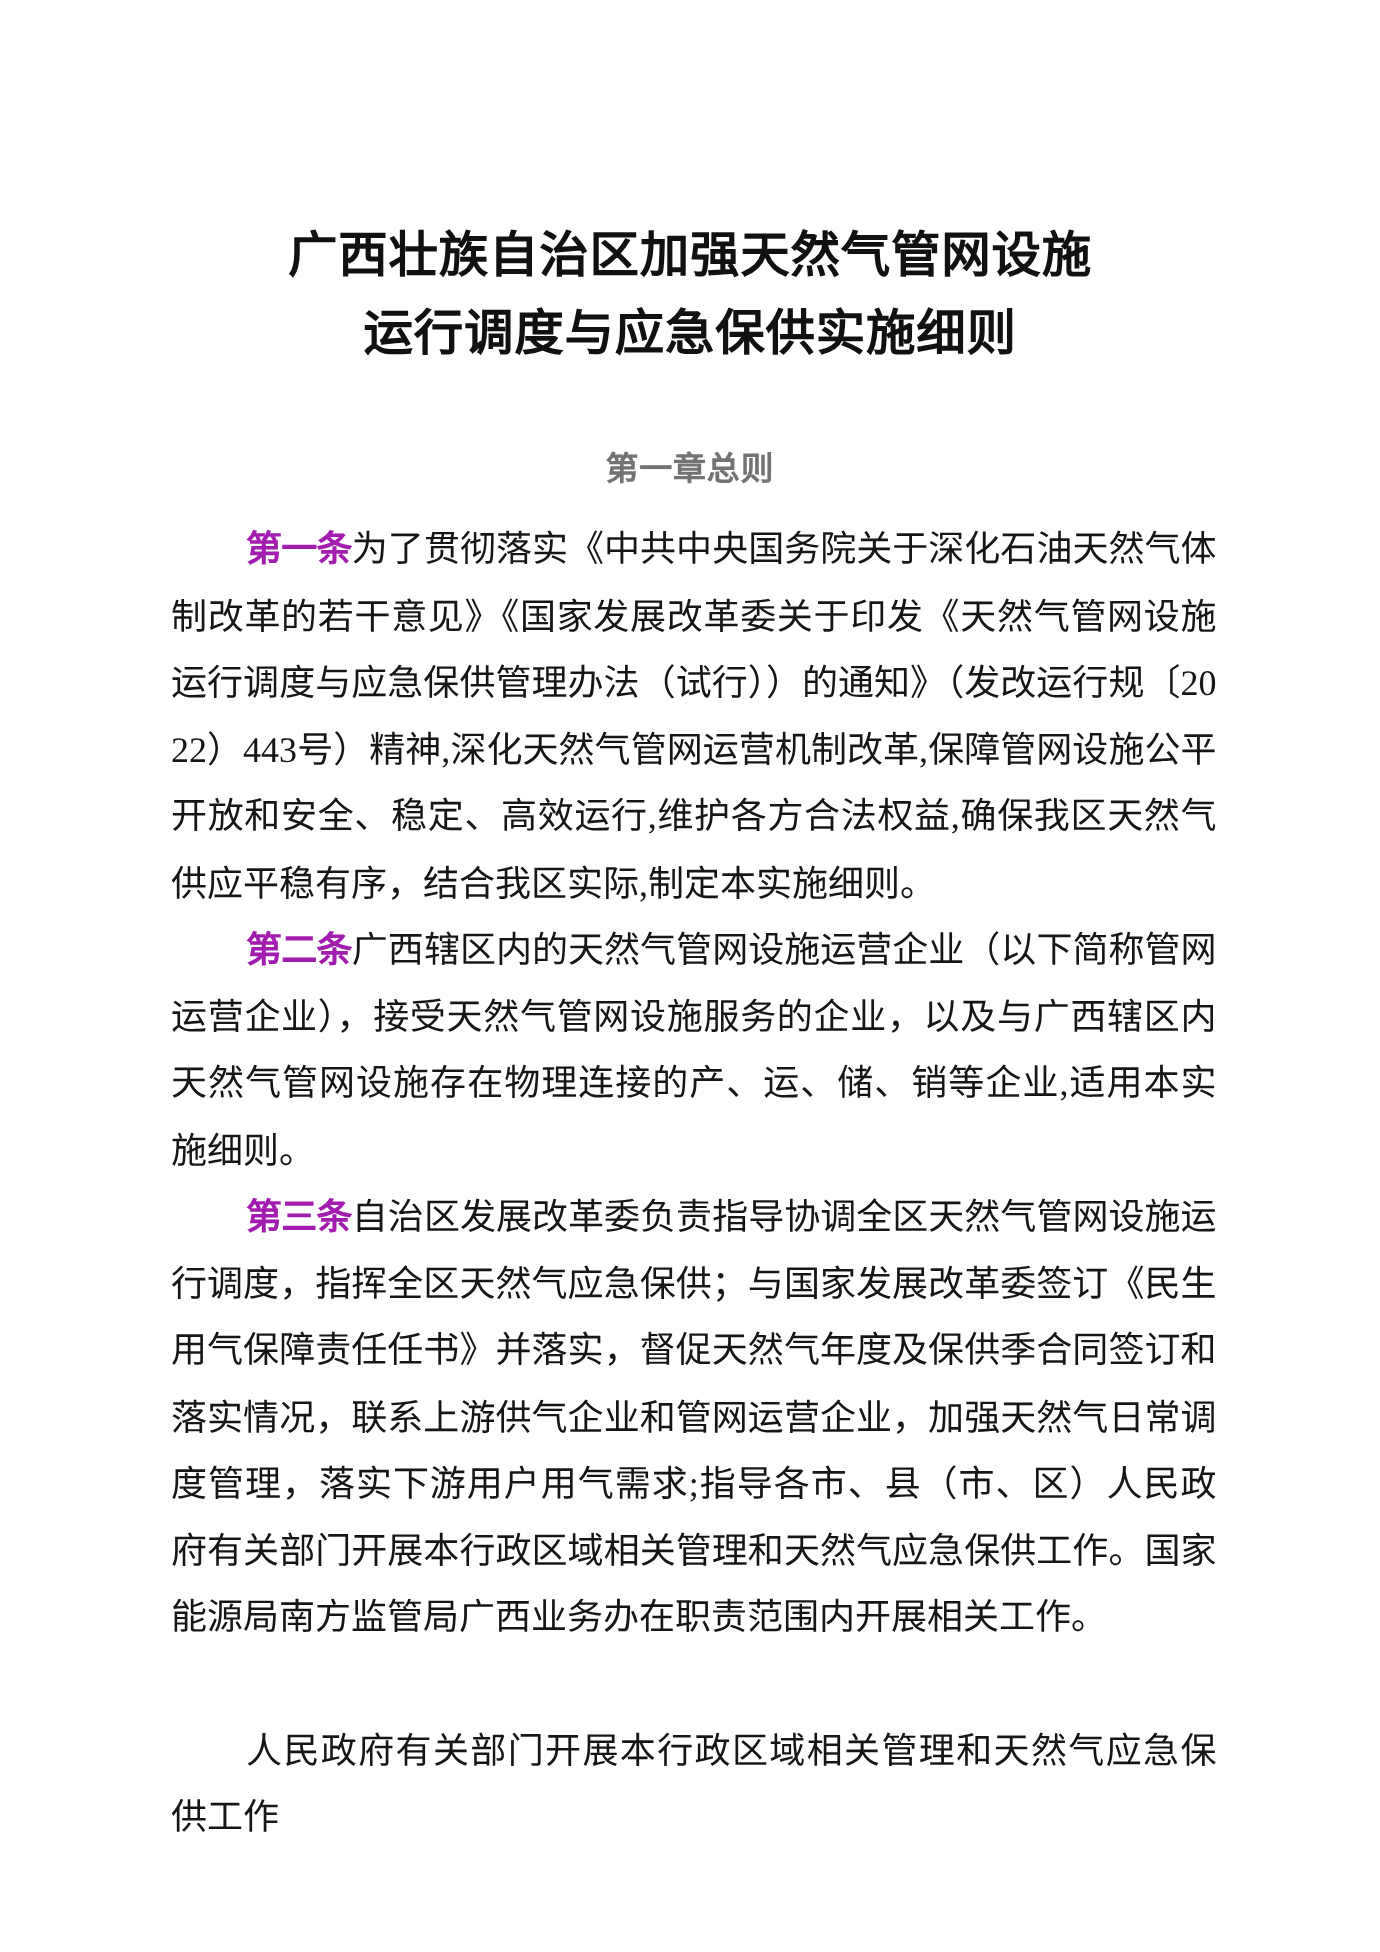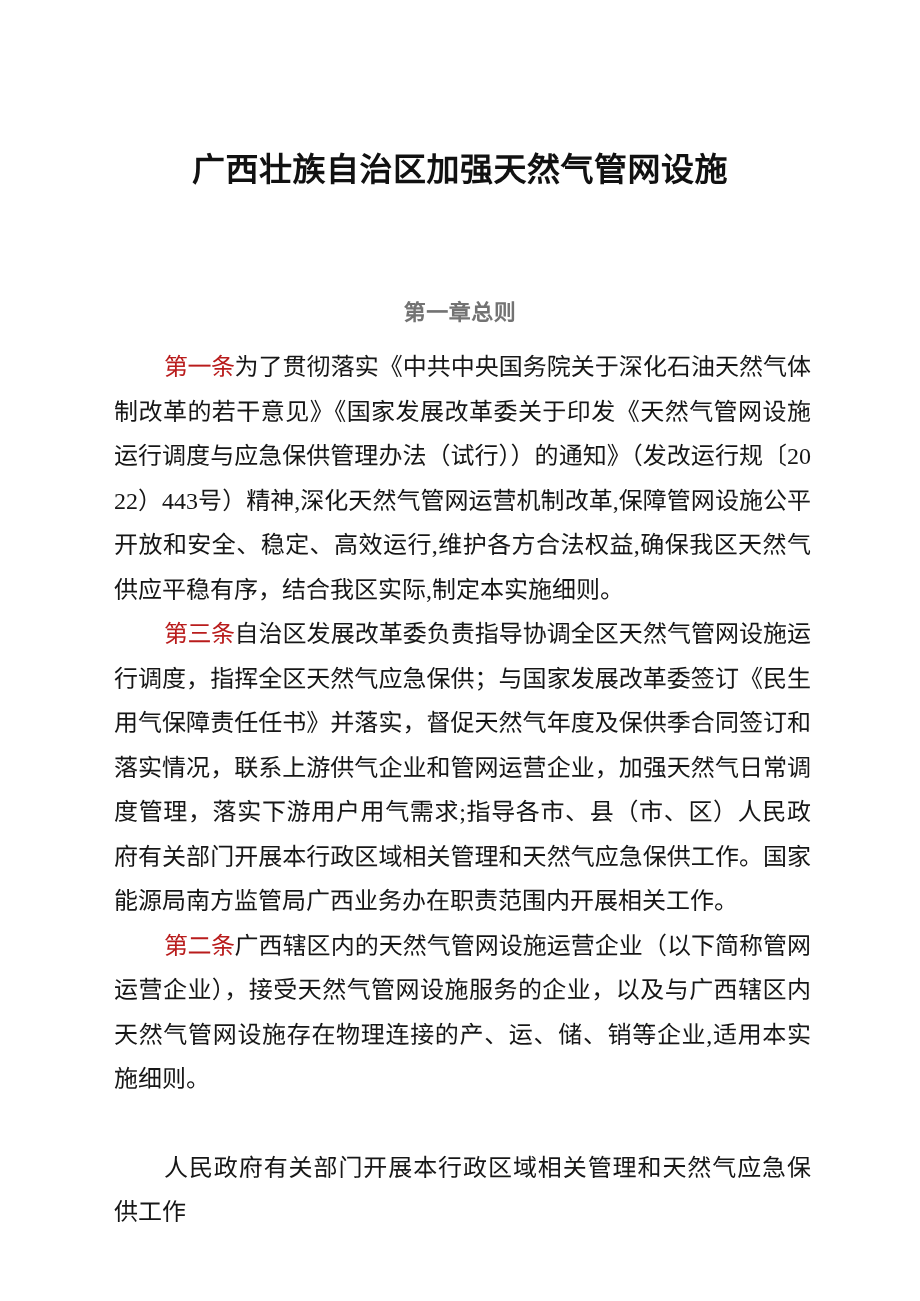--- a/index.html
+++ b/index.html
@@ -72,42 +72,43 @@
     margin: 0 0 0 0;
     word-break: break-all;
   }
 
   .para + .para { margin-top: 0; }
 
   .para.spaced-before { margin-top: 44px; }
 
   .art-label {
     font-family: "Liberation Sans", "DejaVu Sans", sans-serif;
-    font-weight: 400;
+    font-weight: 700;
     font-size: 24px;
     letter-spacing: -0.5px;
-    color: #b91c1c;
+    color: #a21caf;
   }
 </style>
 </head>
 <body>
 
 <div id="page">
 
   <div class="doc-title">
     <span class="tline">广西壮族自治区加强天然气管网设施</span>
+    <span class="tline">运行调度与应急保供实施细则</span>
   </div>
 
   <div class="chapter-heading">第一章总则</div>
 
   <div id="body-col">
 
     <p class="para"><span class="art-label">第一条</span><span>为了贯彻落实《中共中央国务院关于深化石油天然气体制改革的若干意见》《国家发展改革委关于印发《天然气管网设施运行调度与应急保供管理办法（试行））的通知》（发改运行规〔2022）443号）精神,深化天然气管网运营机制改革,保障管网设施公平开放和安全、稳定、高效运行,维护各方合法权益,确保我区天然气供应平稳有序，结合我区实际,制定本实施细则。</span></p>
 
+    <p class="para"><span class="art-label">第二条</span><span>广西辖区内的天然气管网设施运营企业（以下简称管网运营企业），接受天然气管网设施服务的企业，以及与广西辖区内天然气管网设施存在物理连接的产、运、储、销等企业,适用本实施细则。</span></p>
+
     <p class="para"><span class="art-label">第三条</span><span>自治区发展改革委负责指导协调全区天然气管网设施运行调度，指挥全区天然气应急保供；与国家发展改革委签订《民生用气保障责任任书》并落实，督促天然气年度及保供季合同签订和落实情况，联系上游供气企业和管网运营企业，加强天然气日常调度管理，落实下游用户用气需求;指导各市、县（市、区）人民政府有关部门开展本行政区域相关管理和天然气应急保供工作。国家能源局南方监管局广西业务办在职责范围内开展相关工作。</span></p>
-
-    <p class="para"><span class="art-label">第二条</span><span>广西辖区内的天然气管网设施运营企业（以下简称管网运营企业），接受天然气管网设施服务的企业，以及与广西辖区内天然气管网设施存在物理连接的产、运、储、销等企业,适用本实施细则。</span></p>
 
     <p class="para spaced-before">人民政府有关部门开展本行政区域相关管理和天然气应急保供工作</p>
 
   </div>
 
 </div>
 
 </body></html>

